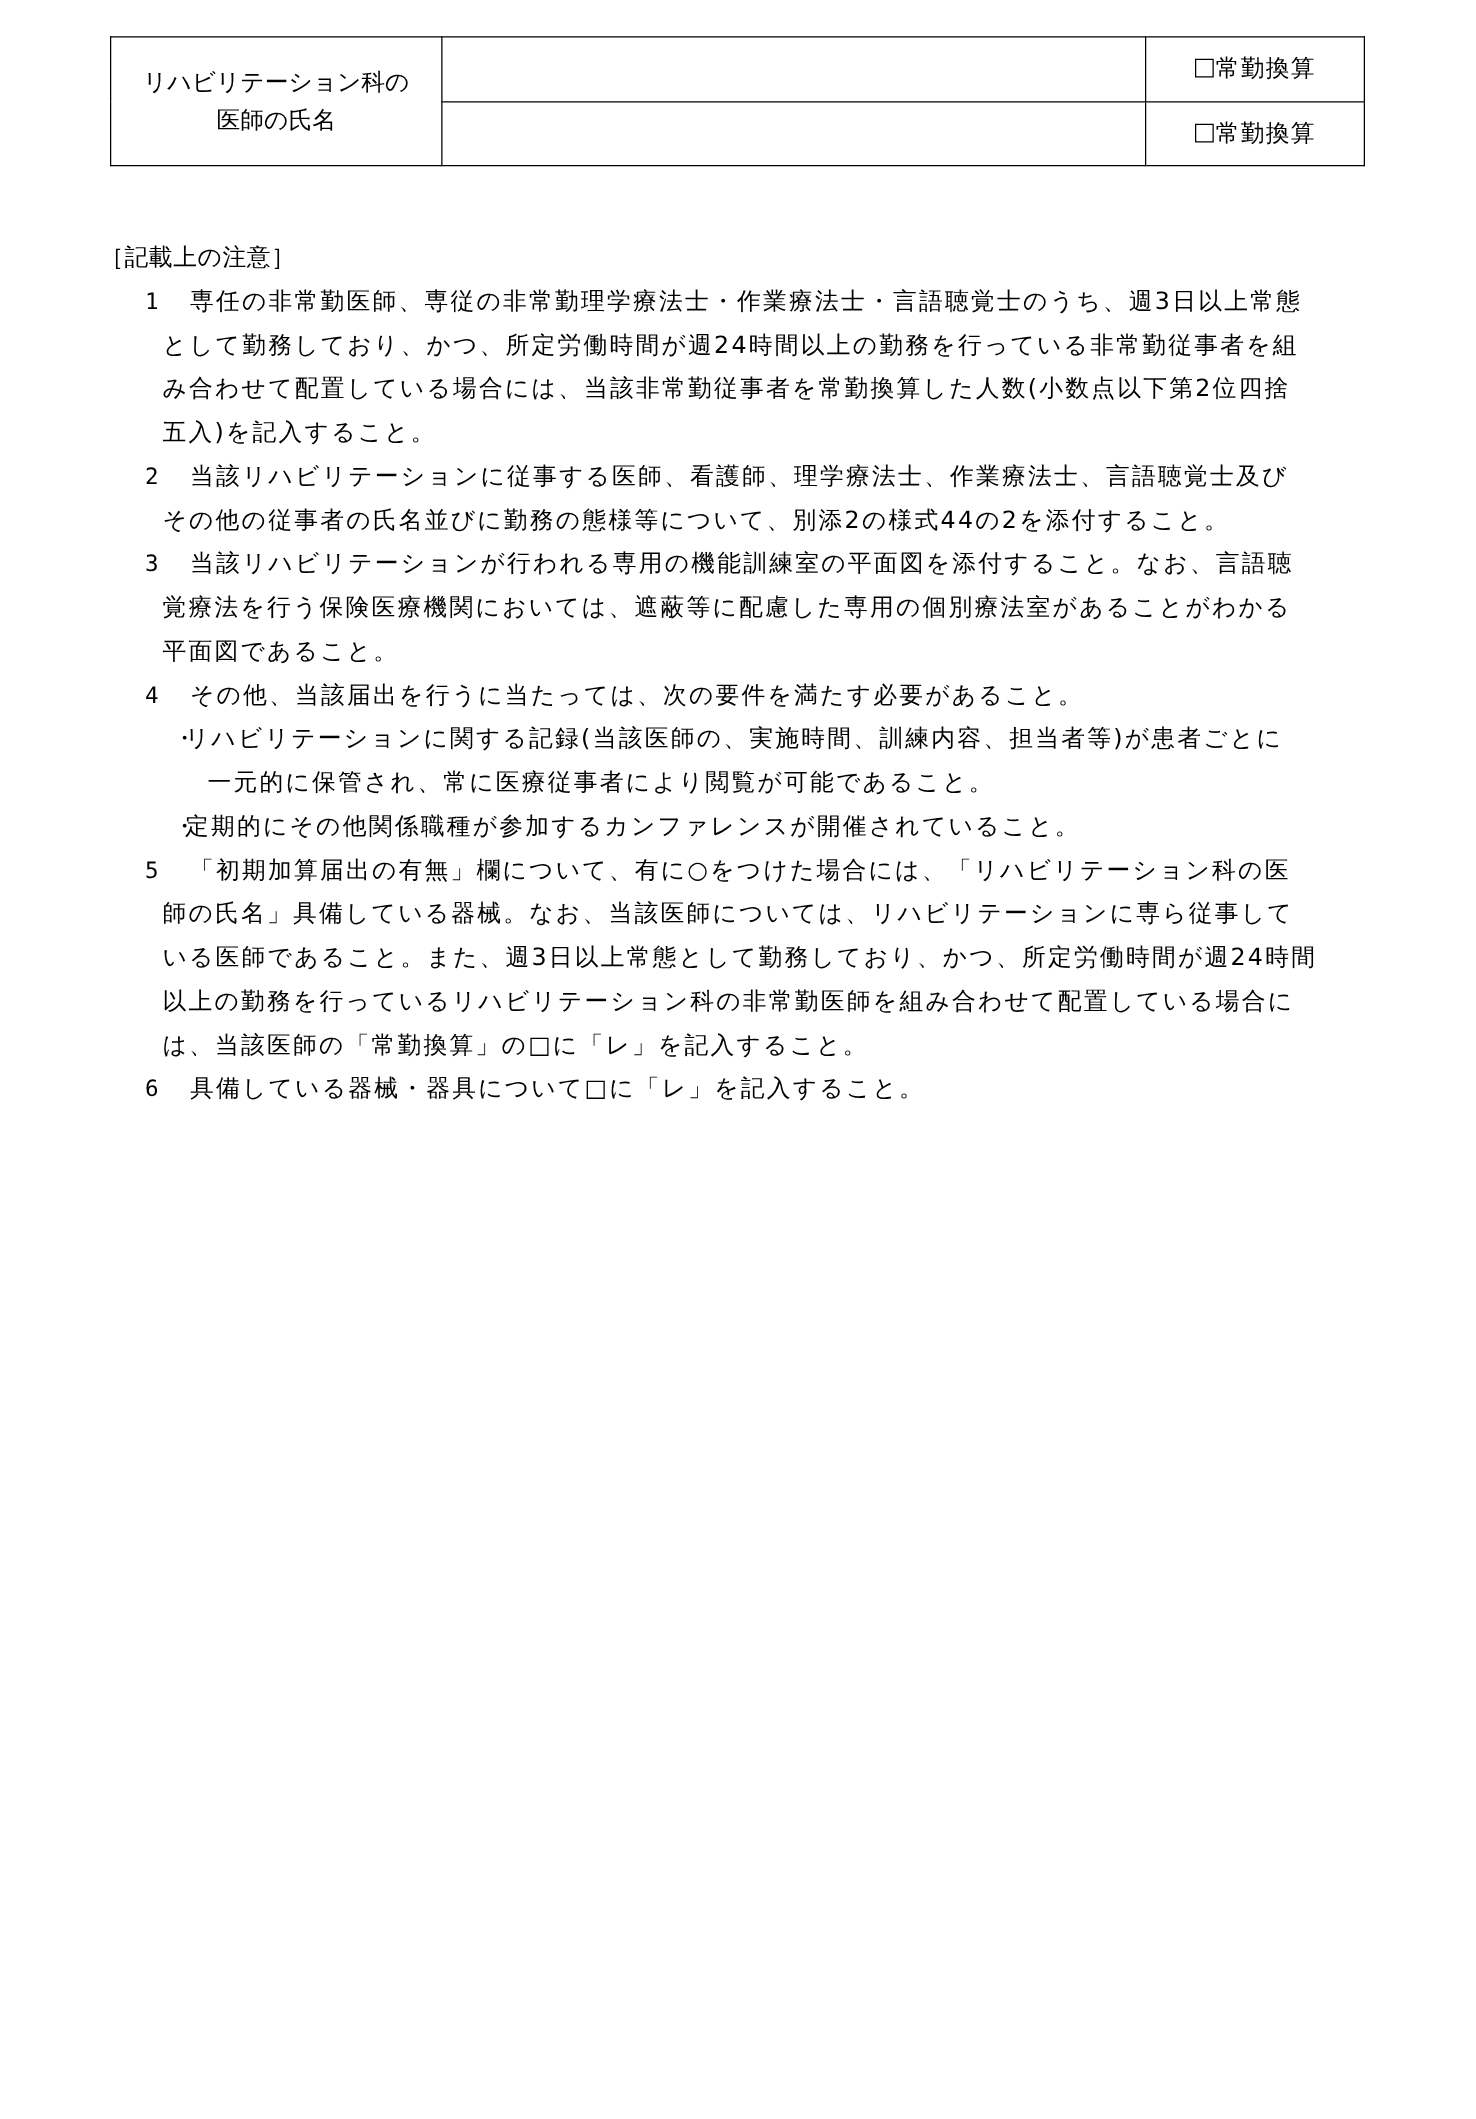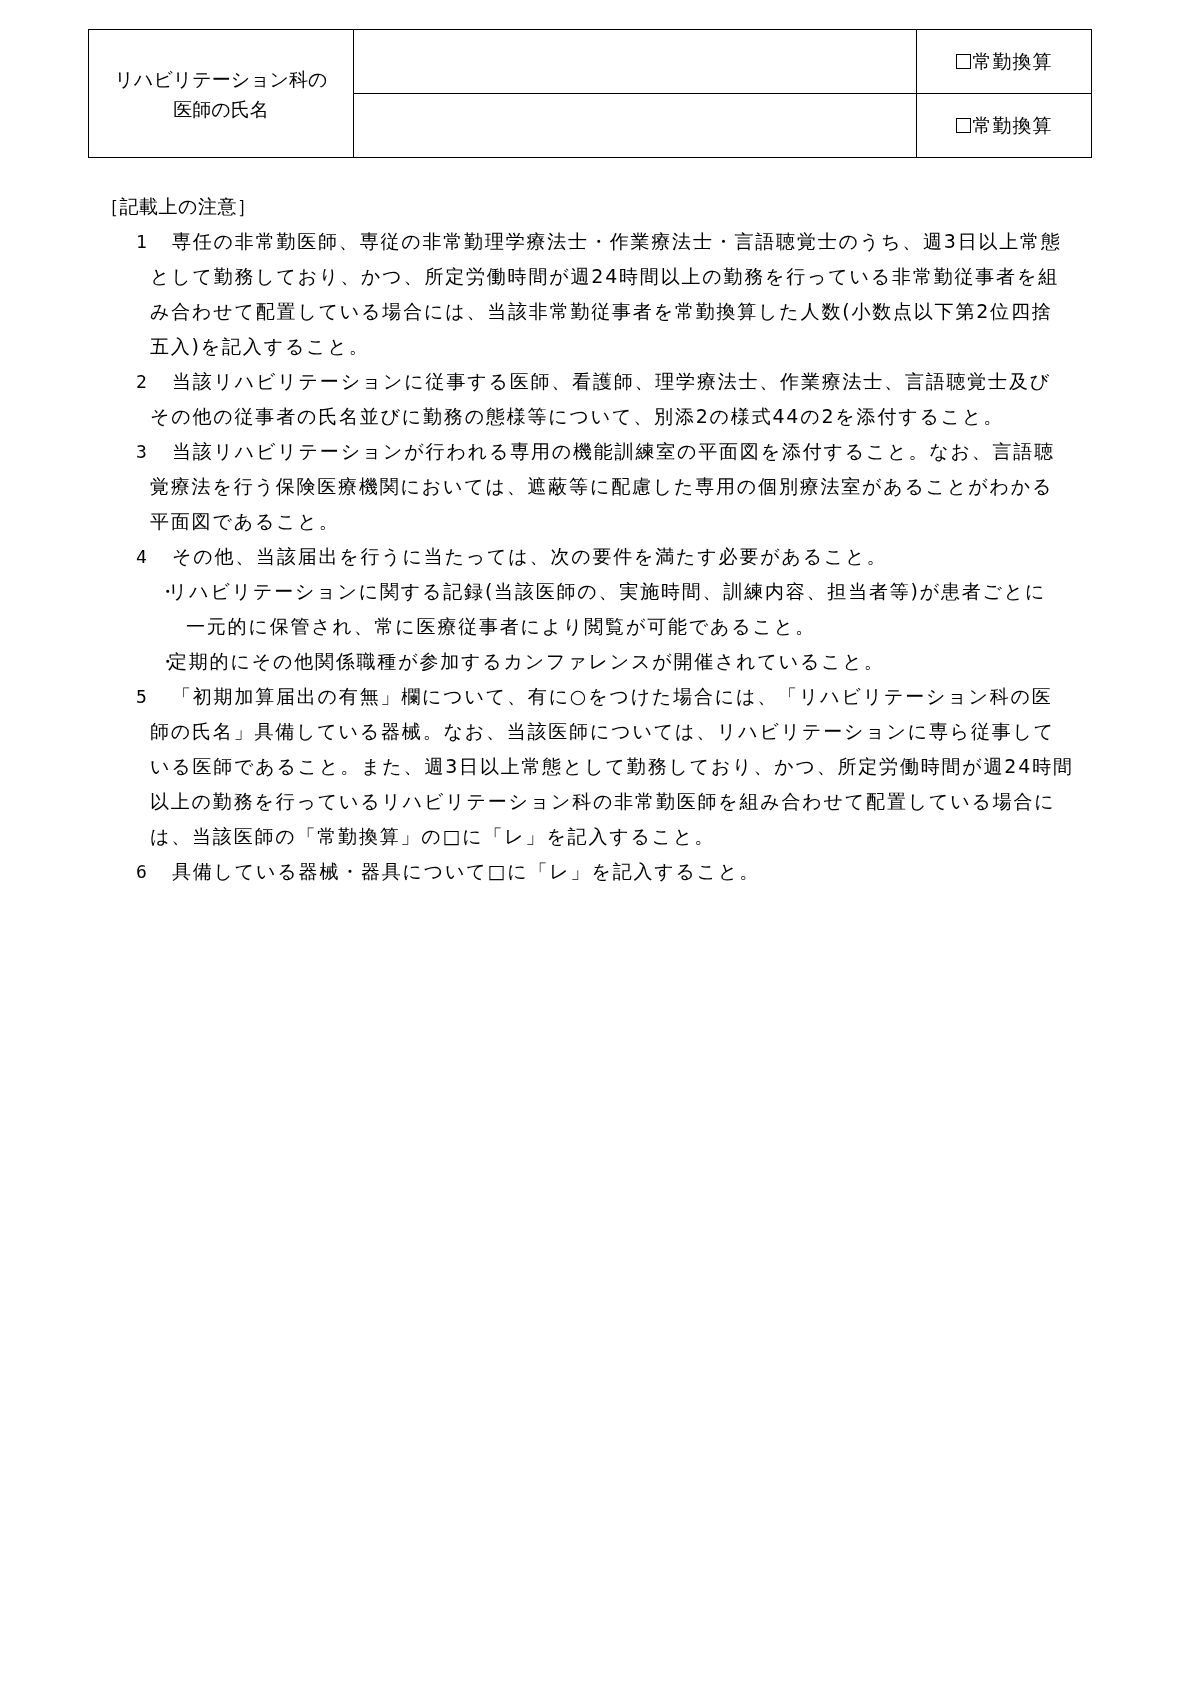--- a/index.html
+++ b/index.html
@@ -13,21 +13,21 @@
       position: relative;
       font-family: "DejaVu Sans", "Liberation Sans", sans-serif;
       color: #000000;
       overflow: hidden;
     }
     .doctor-table {
       position: absolute;
       left: 88px;
       top: 29px;
       width: 1004px;
-      height: 129px;
+      height: 104px;
       border-collapse: collapse;
       table-layout: fixed;
     }
     .doctor-table td {
       border: 1.5px solid #000;
       padding: 0;
       font-size: 19px;
     }
     .doctor-table .label-cell {
       width: 264px;
@@ -48,21 +48,21 @@
       width: 15px;
       height: 15px;
       border: 1.5px solid #000;
       vertical-align: -1px;
       margin-right: 2px;
       box-sizing: border-box;
       cursor: pointer;
     }
     .notes {
       position: absolute;
-      left: 100px;
+      left: 80px;
       top: 189px;
       width: 1000px;
       font-size: 19px;
       line-height: 35px;
     }
     .notes-title {
       margin: 0 0 0 0;
       font-size: 19px;
       font-weight: normal;
       letter-spacing: 0.5px;

